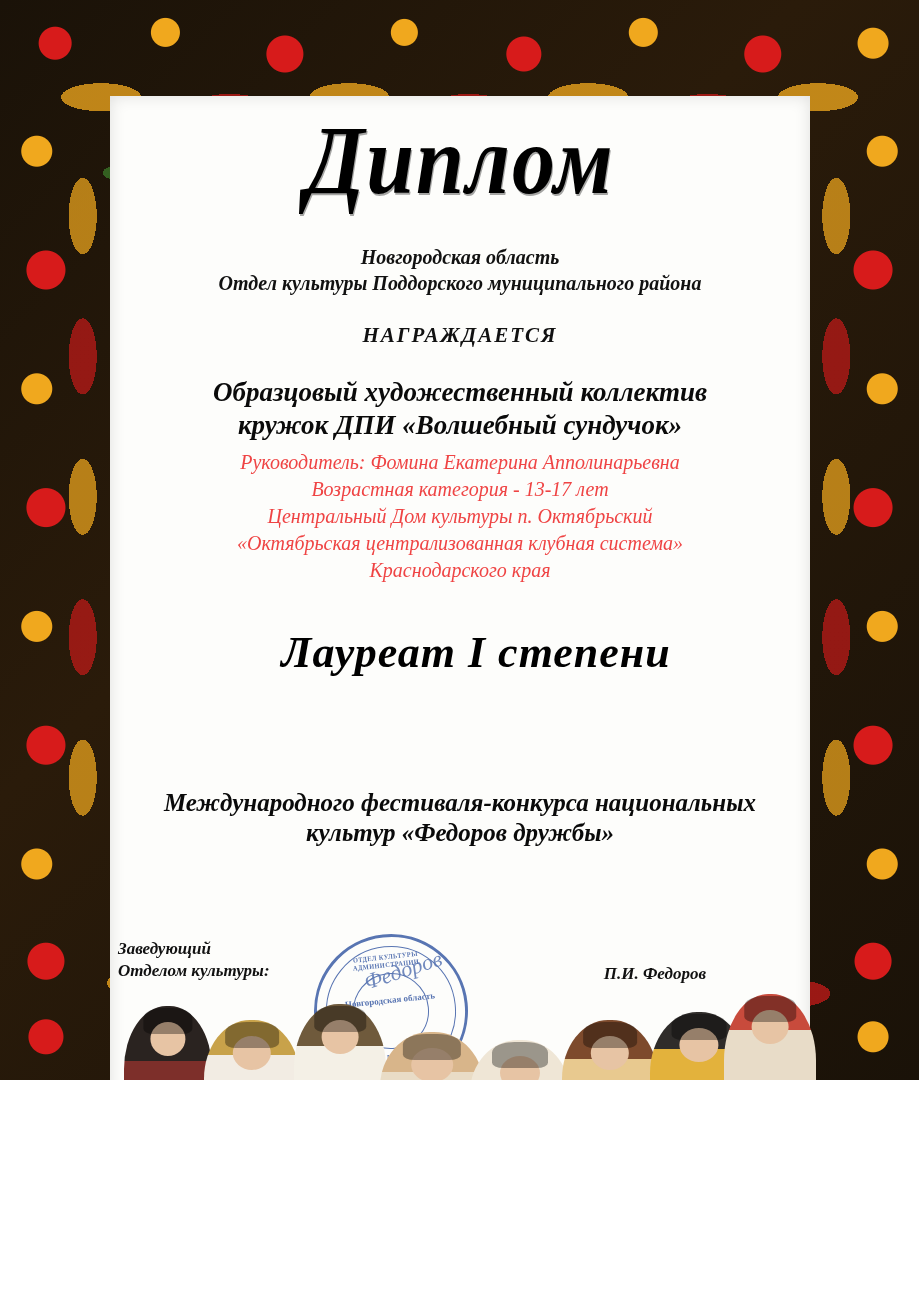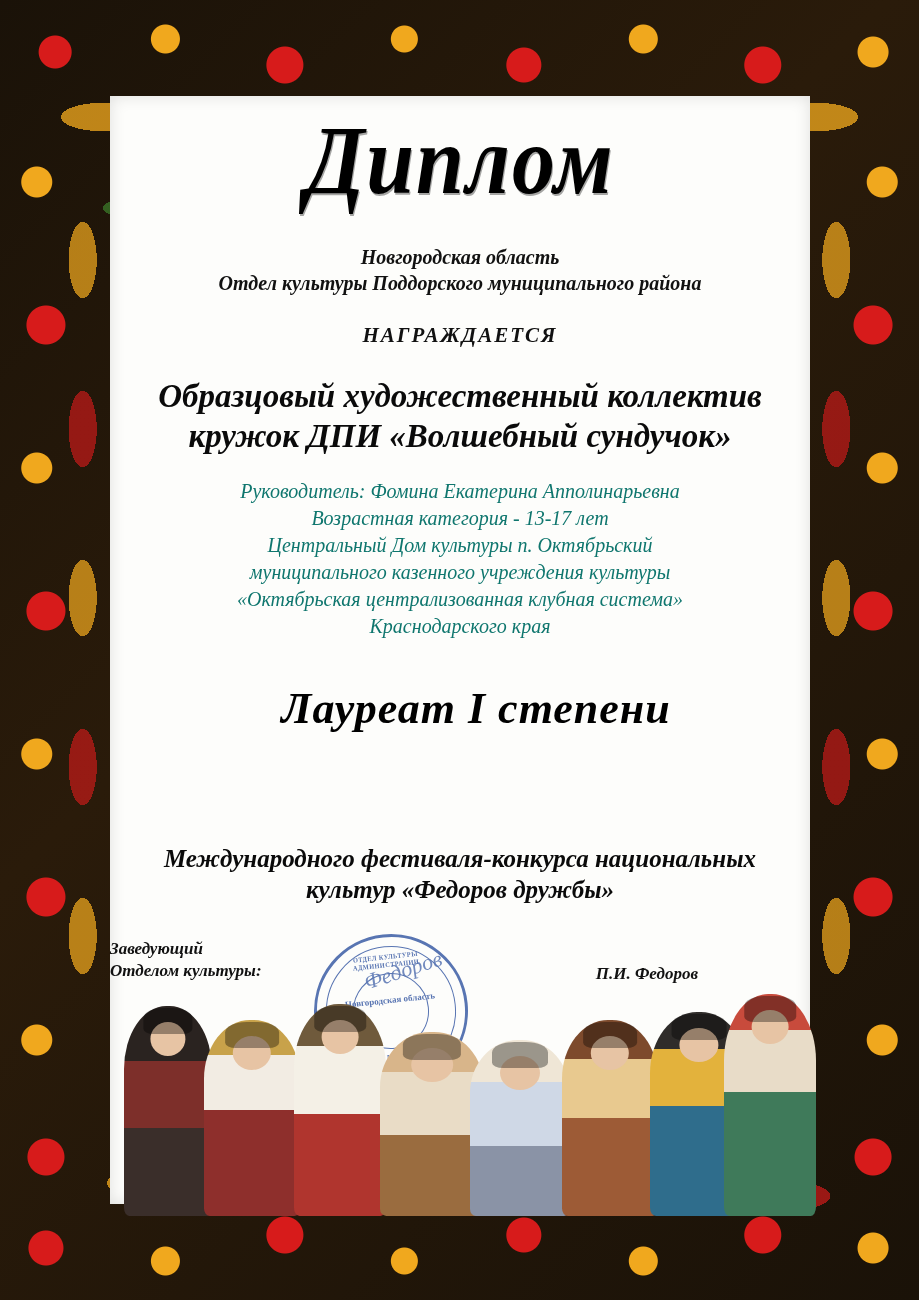--- a/index.html
+++ b/index.html
@@ -10,21 +10,21 @@
   body {
     width: 919px;
     height: 1300px;
     overflow: hidden;
     font-family: "Liberation Serif", serif;
   }
 
   .diploma {
     position: relative;
     width: 919px;
-    height: 1300px;
+    height: 1080px;
     background: #ffffff;
     overflow: hidden;
   }
 
   
   .border-frame {
     position: absolute;
     inset: 0;
     background:
       radial-gradient(circle at 6% 4%, #d71b1b 0 16px, rgba(0,0,0,0) 17px),
@@ -159,33 +159,33 @@
     margin-top: 26px;
     font-size: 21px;
     font-weight: bold;
     font-style: italic;
     letter-spacing: 2px;
     color: #111;
   }
 
   .recipient {
     margin-top: 28px;
-    font-size: 33px;
+    font-size: 27px;
     font-weight: bold;
     font-style: italic;
     line-height: 1.22;
     color: #0a0a0a;
   }
 
   .details {
-    margin-top: 22px;
+    margin-top: 7px;
     font-size: 20px;
     font-style: italic;
     line-height: 1.3;
-    color: #0f766e;
+    color: #ef4444;
   }
   .details div { margin: 1px 0; }
 
   .laureate {
     margin-top: 44px;
     font-size: 44px;
     font-weight: bold;
     font-style: italic;
     color: #000;
     letter-spacing: 1px;
@@ -196,21 +196,21 @@
     margin-top: 110px;
     font-size: 25px;
     font-weight: bold;
     font-style: italic;
     line-height: 1.22;
     color: #0a0a0a;
   }
 
   .signature-row {
     position: absolute;
-    left: 0;
+    left: 8px;
     top: 842px;
     width: 684px;
     display: flex;
     justify-content: space-between;
     align-items: flex-start;
     font-size: 17px;
     font-style: italic;
     font-weight: bold;
     color: #111;
   }
@@ -365,21 +365,20 @@
 
     <div class="recipient">
       <div>Образцовый художественный коллектив</div>
       <div>кружок  ДПИ «Волшебный сундучок»</div>
     </div>
 
     <div class="details">
       <div>Руководитель: Фомина Екатерина Апполинарьевна</div>
       <div>Возрастная категория - 13-17 лет</div>
       <div>Центральный Дом культуры п. Октябрьский</div>
-      <div>муниципального казенного учреждения культуры</div>
       <div>«Октябрьская централизованная клубная система»</div>
       <div>Краснодарского края</div>
     </div>
 
     <div class="laureate">Лауреат I степени</div>
 
     <div class="festival">
       <div>Международного фестиваля-конкурса национальных</div>
       <div>культур «Федоров дружбы»</div>
     </div>

